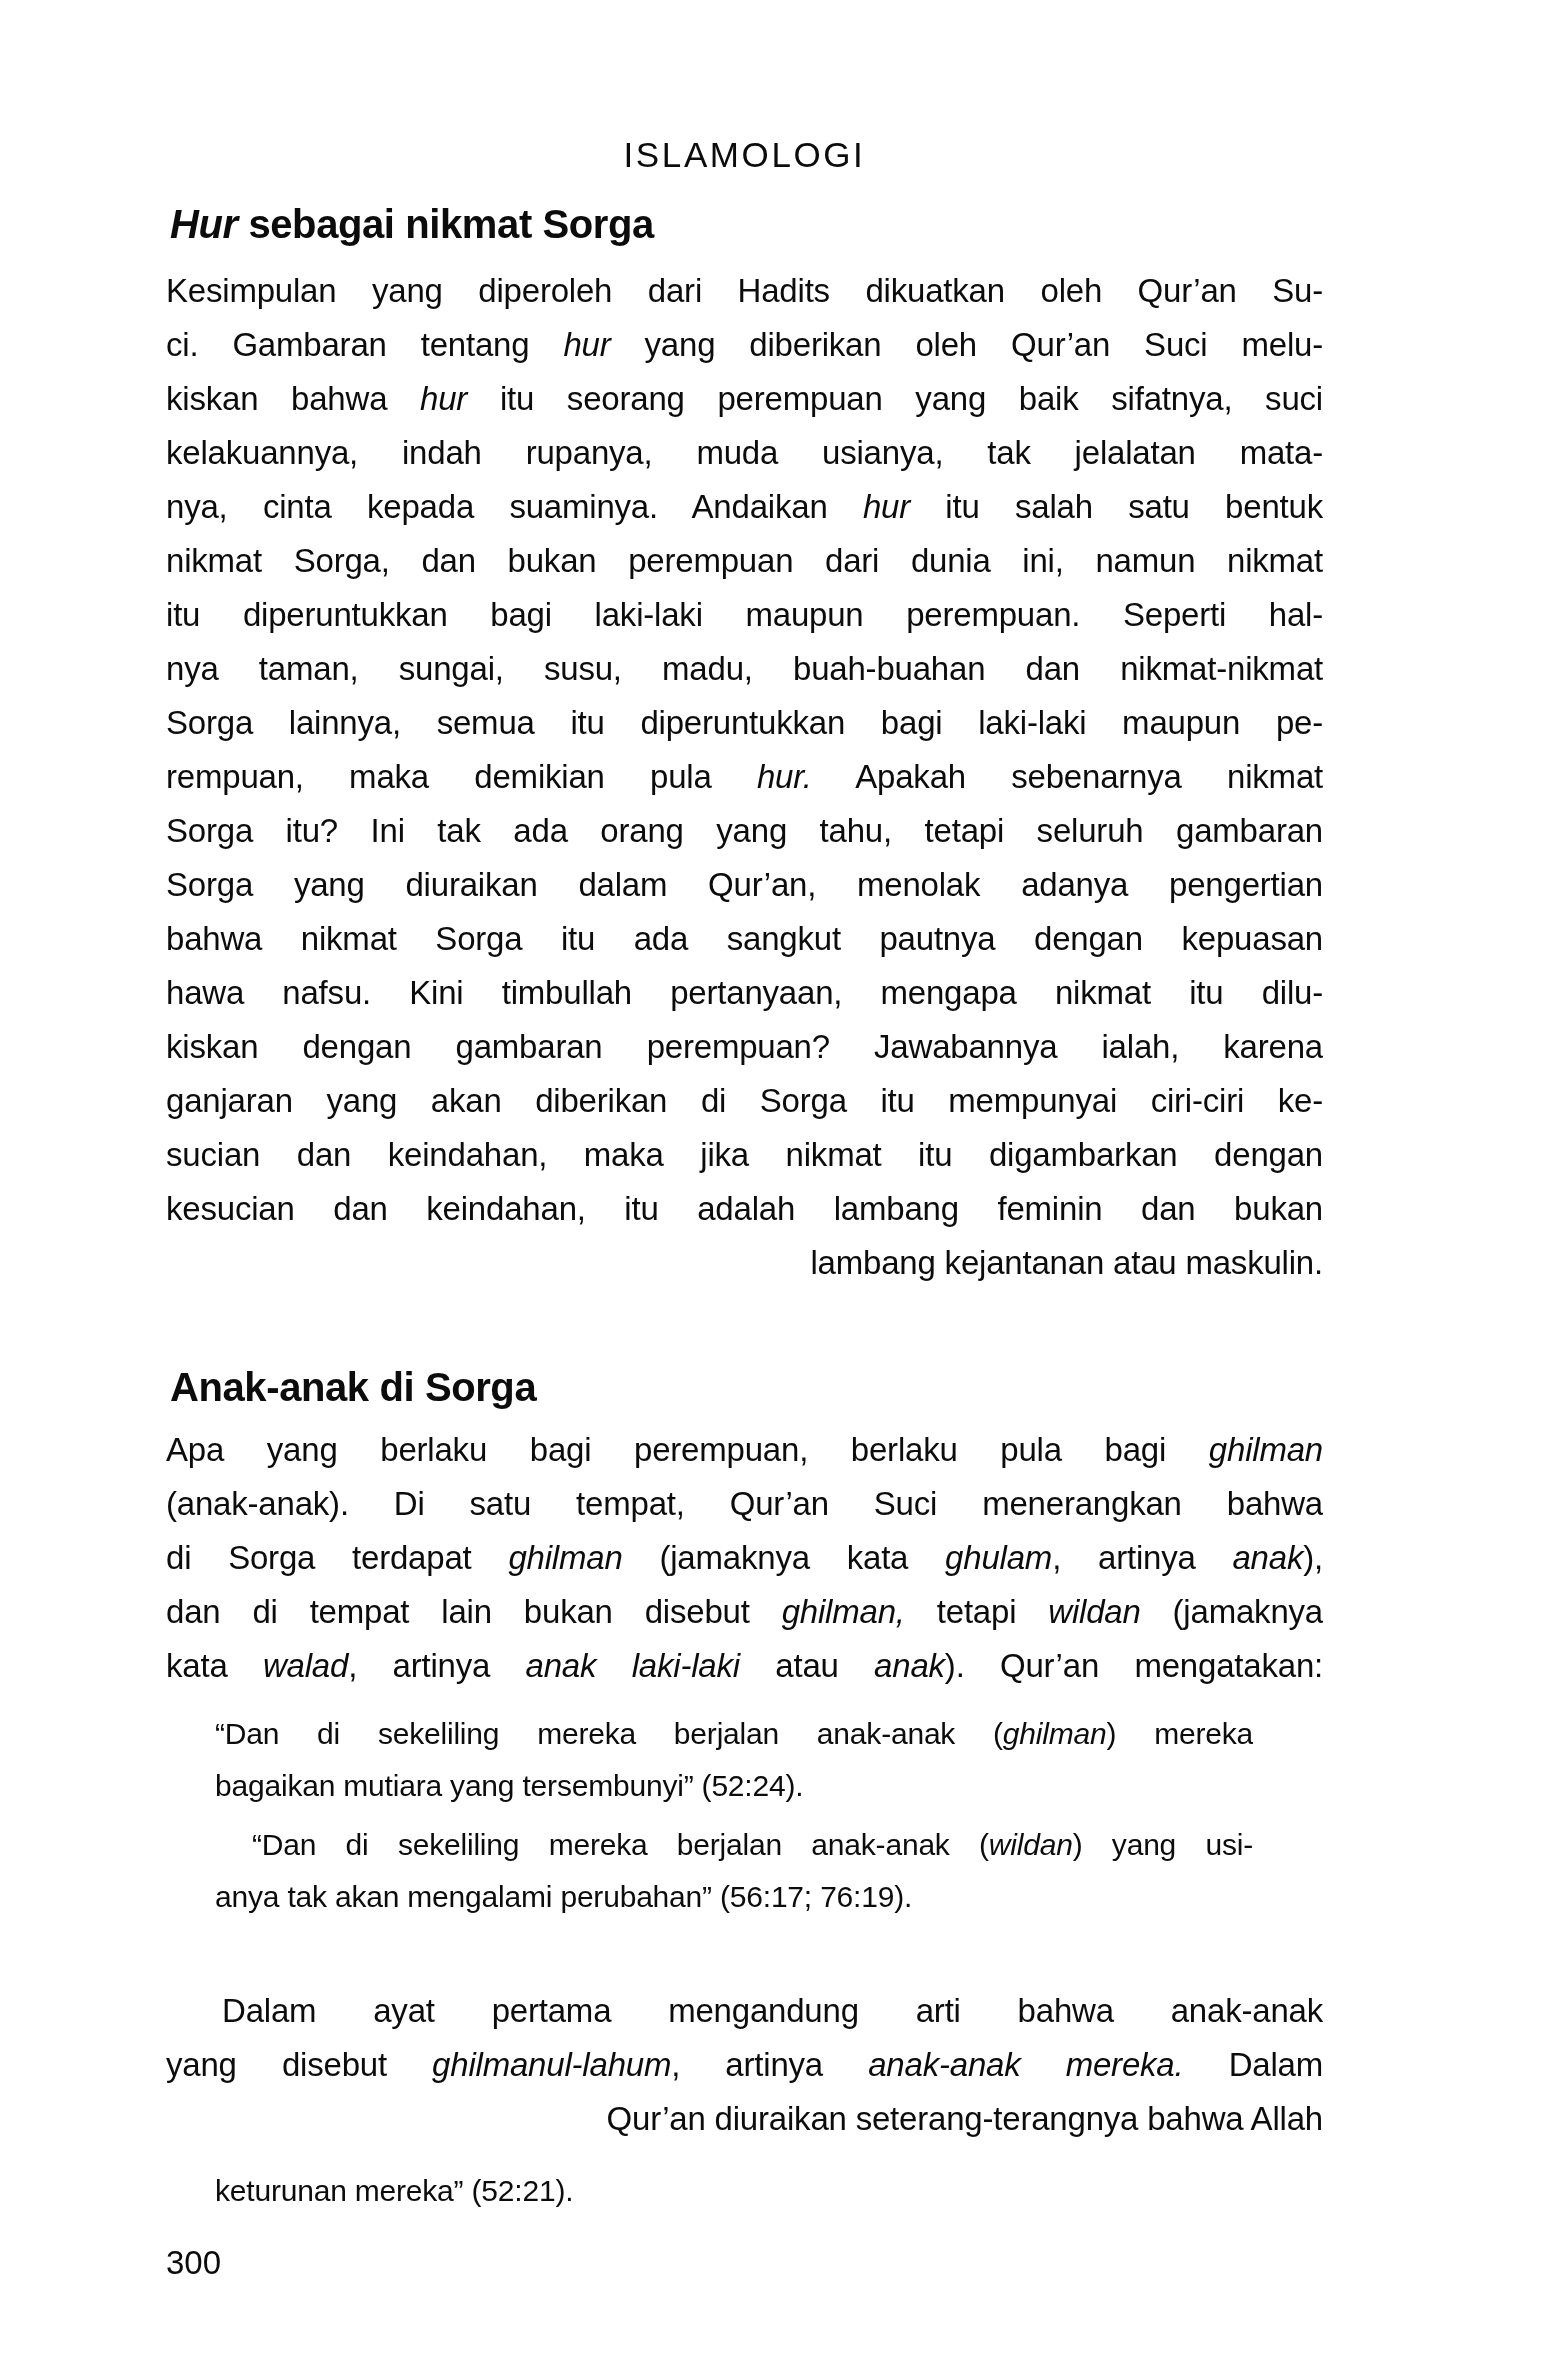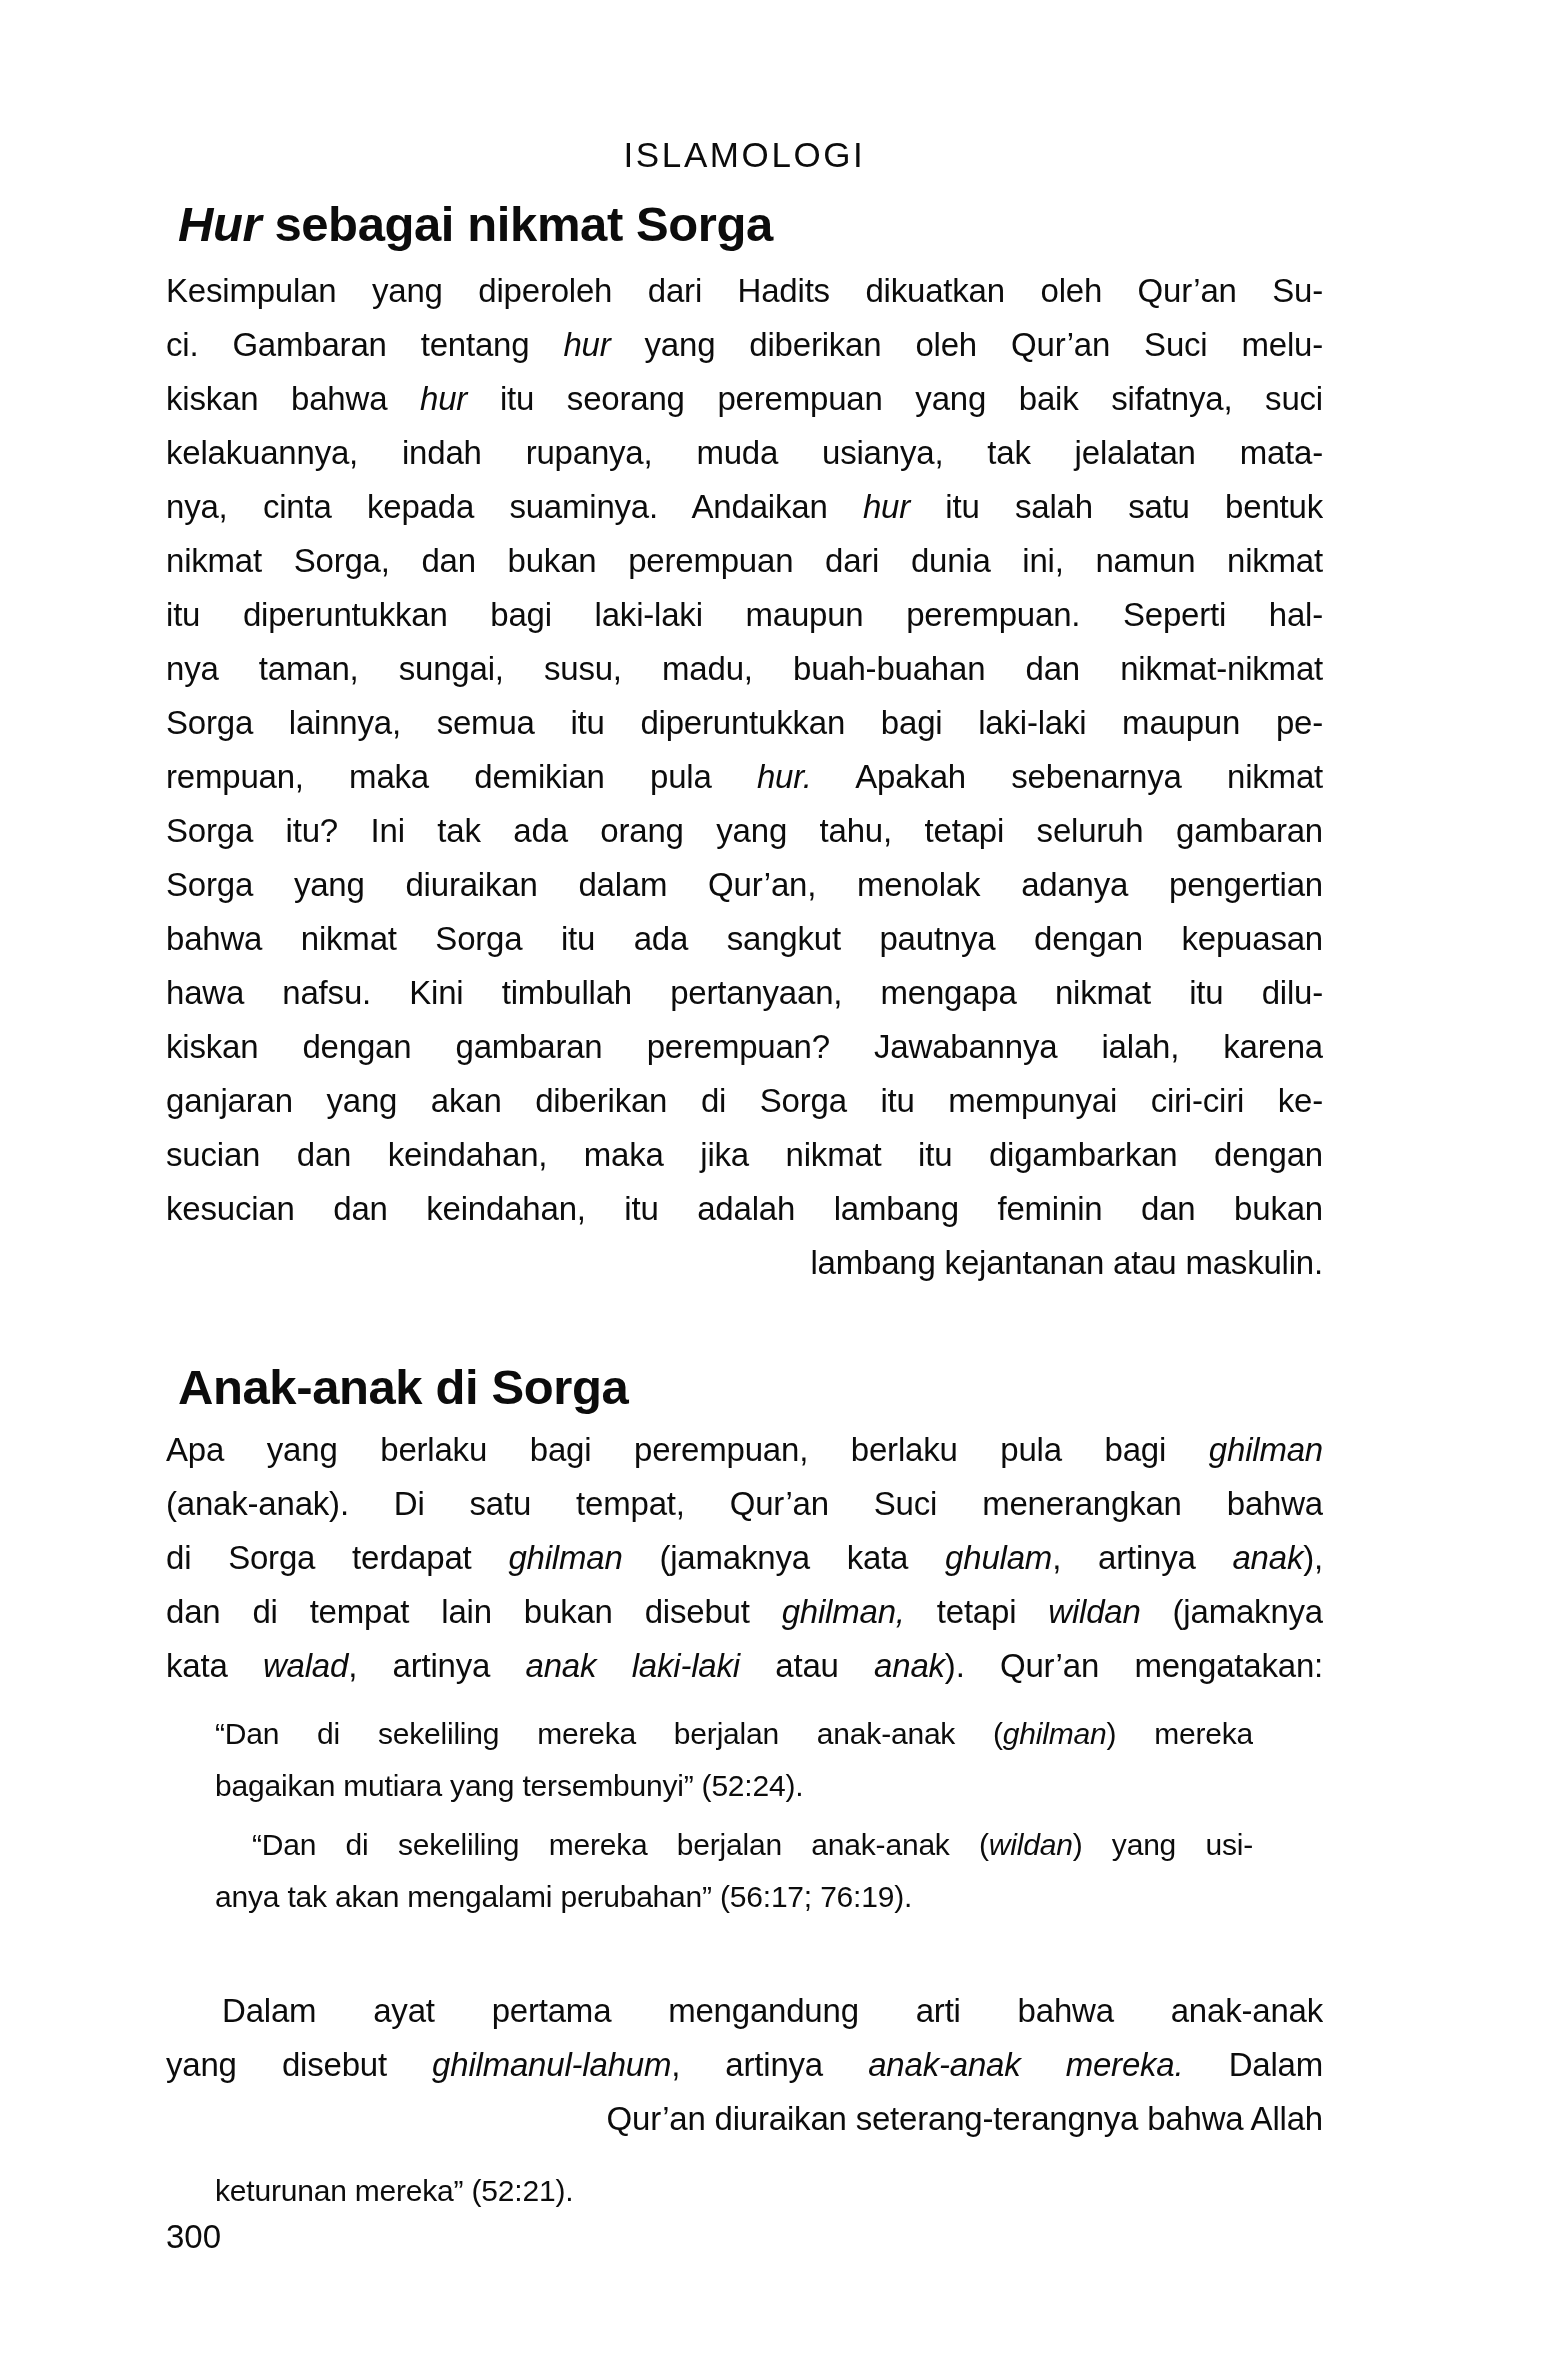--- a/index.html
+++ b/index.html
@@ -20,22 +20,22 @@
   }
   .running-head {
     margin-top: 121px;
     text-align: center;
     font-size: 35px;
     line-height: 35px;
     letter-spacing: 2.6px;
     font-weight: normal;
   }
   .section-heading {
-    margin: 12px;
-    font-size: 49px;
+    margin: 4px;
+    font-size: 40px;
     line-height: 44px;
     font-weight: bold;
     letter-spacing: -0.4px;
   }
   #heading1 { margin-top: 30px; }
   #heading2 { margin-top: 75px; }
   .para { font-size: 33px; letter-spacing: -0.2px; }
   .para .line { line-height: 54px; height: 54px; overflow: hidden; text-align: right; }
   .quote {
     font-size: 30px;
@@ -46,21 +46,21 @@
   .quote .line { line-height: 52px; height: 52px; overflow: hidden; }
   .line.j { text-align: justify; text-align-last: justify; }
   .para .line.ind { padding-left: 56px; }
   .quote .line.ind { padding-left: 37px; }
   #p1 { margin-top: 17.5px; }
   #s2p1 { margin-top: 14px; }
   #quote1 { margin-top: 15.8px; }
   #quote2 { margin-top: 7px; }
   #p2 { margin-top: 61px; }
   #quote3 { margin-top: 19px; }
-  .page-number { font-size: 33px; line-height: 40px; }
+  .page-number { margin-top: 26px; font-size: 33px; line-height: 40px; }
   i { font-style: italic; }
 </style>
 </head>
 <body>
 
 <div class="page">
   <div class="content">
 
     <div class="running-head">ISLAMOLOGI</div>
 

